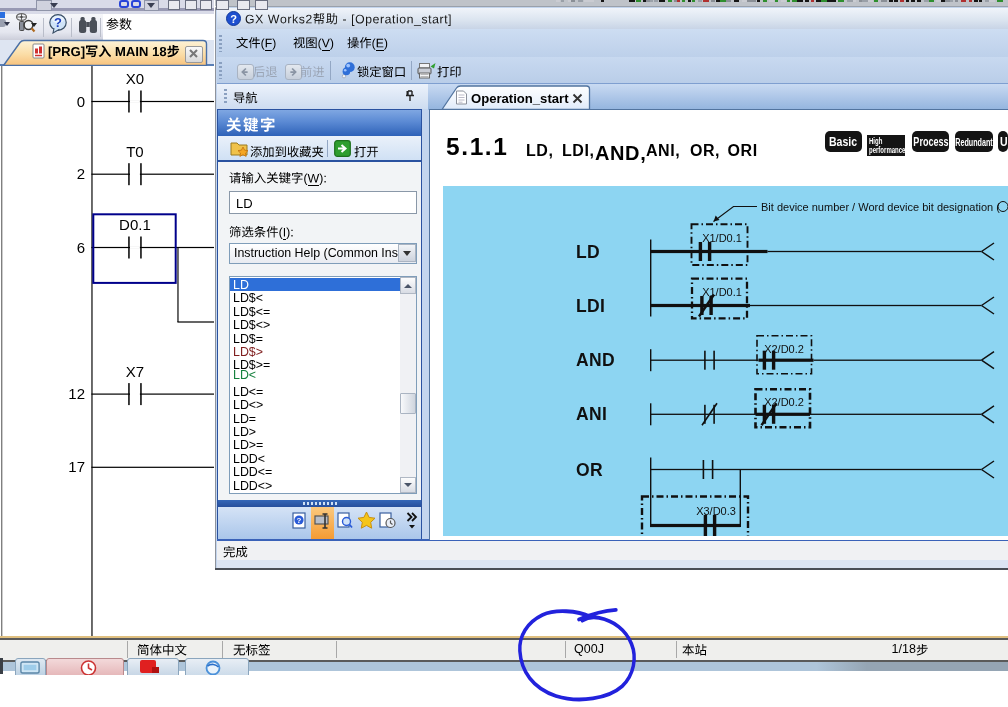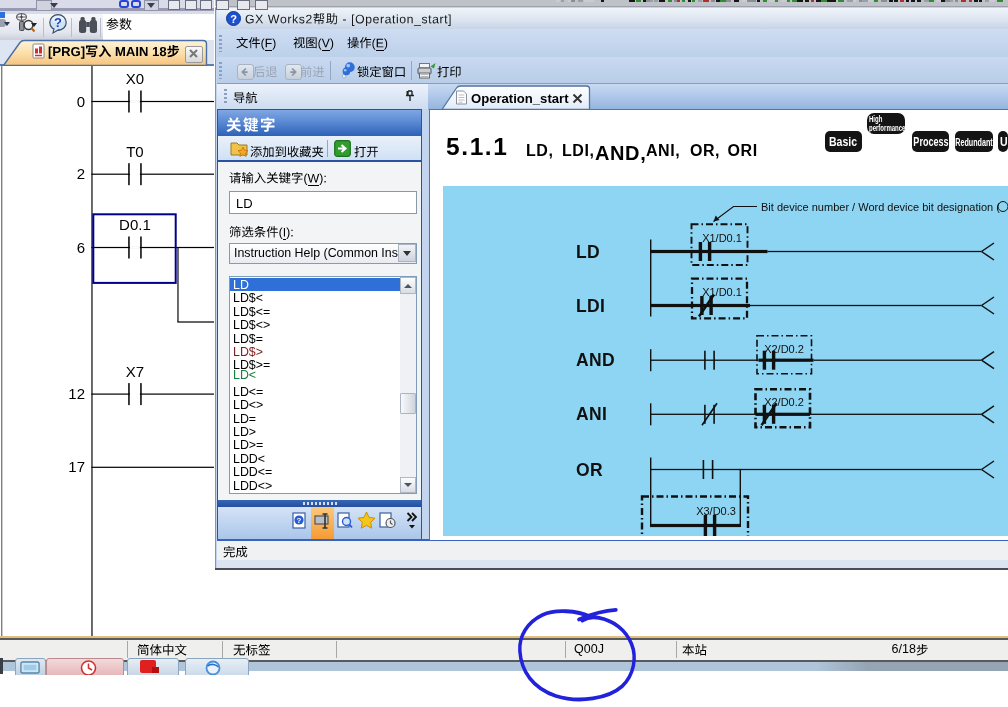--- a/index.html
+++ b/index.html
@@ -128,21 +128,21 @@
     <svg width="38" height="16" viewBox="0 -12.5 38 16" style="position:absolute;overflow:visible">
       <path d="M1.4 -9.7V-8.7H5.6C5.5 -7.9 5.5 -6.9 5.4 -6.0H0.7V-5.1H5.2C4.7 -2.9 3.5 -0.9 0.5 0.2C0.7 0.4 1.0 0.8 1.1 1.0C4.4 -0.3 5.6 -2.6 6.1 -5.1H6.4V-0.8C6.4 0.4 6.7 0.7 8.0 0.7C8.3 0.7 10.1 0.7 10.4 0.7C11.6 0.7 11.9 0.2 12.0 -1.8C11.7 -1.9 11.3 -2.0 11.1 -2.2C11.0 -0.5 10.9 -0.2 10.3 -0.2C9.9 -0.2 8.4 -0.2 8.1 -0.2C7.5 -0.2 7.4 -0.3 7.4 -0.8V-5.1H11.9V-6.0H6.3C6.4 -6.9 6.5 -7.8 6.5 -8.7H11.2V-9.7Z M18.3 -9.6V-8.7H23.8V-9.6ZM22.2 -4.1C22.8 -2.8 23.4 -1.2 23.6 -0.2L24.5 -0.5C24.2 -1.5 23.6 -3.1 23.0 -4.3ZM18.6 -4.3C18.3 -3.0 17.8 -1.6 17.1 -0.7C17.3 -0.6 17.6 -0.4 17.8 -0.2C18.5 -1.2 19.1 -2.6 19.5 -4.1ZM17.8 -6.6V-5.7H20.4V-0.2C20.4 -0.1 20.4 -0.0 20.2 0.0C20.1 0.0 19.5 0.0 18.8 -0.0C18.9 0.3 19.1 0.7 19.1 1.0C20.0 1.0 20.6 0.9 20.9 0.8C21.3 0.6 21.4 0.3 21.4 -0.2V-5.7H24.5V-6.6ZM15.0 -10.5V-7.9H13.1V-7.0H14.8C14.4 -5.4 13.6 -3.6 12.8 -2.7C13.0 -2.5 13.2 -2.1 13.3 -1.8C13.9 -2.6 14.6 -3.9 15.0 -5.3V1.0H16.0V-5.6C16.4 -4.9 16.9 -4.2 17.1 -3.8L17.6 -4.5C17.4 -4.9 16.3 -6.2 16.0 -6.6V-7.0H17.6V-7.9H16.0V-10.5Z M30.3 -3.5C30.8 -2.7 31.2 -1.6 31.4 -0.9L32.2 -1.3C32.0 -1.9 31.5 -3.0 31.1 -3.8ZM27.2 -3.2C27.7 -2.4 28.3 -1.4 28.6 -0.7L29.4 -1.1C29.1 -1.7 28.5 -2.7 27.9 -3.5ZM33.8 -5.0H28.7V-4.2H33.8ZM32.2 -10.6C31.9 -9.7 31.3 -8.8 30.6 -8.2C30.8 -8.1 31.0 -8.0 31.1 -7.9C29.9 -6.4 27.6 -5.2 25.4 -4.6C25.6 -4.4 25.9 -4.1 26.0 -3.9C26.9 -4.2 27.8 -4.6 28.7 -5.0C29.6 -5.6 30.5 -6.2 31.3 -6.8C32.6 -5.6 34.7 -4.5 36.5 -4.0C36.6 -4.2 36.9 -4.6 37.0 -4.8C35.2 -5.2 33.0 -6.3 31.8 -7.3L32.0 -7.6L31.6 -7.9C31.8 -8.1 32.0 -8.3 32.2 -8.6H33.3C33.7 -8.1 34.1 -7.4 34.3 -7.0L35.2 -7.2C35.0 -7.6 34.7 -8.2 34.3 -8.6H36.7V-9.4H32.6C32.8 -9.7 32.9 -10.0 33.1 -10.4ZM27.3 -10.6C26.9 -9.3 26.2 -8.1 25.5 -7.3C25.7 -7.2 26.1 -6.9 26.2 -6.8C26.7 -7.3 27.1 -7.9 27.5 -8.6H28.0C28.3 -8.1 28.6 -7.4 28.7 -7.0L29.6 -7.2C29.5 -7.6 29.2 -8.1 28.9 -8.6H31.0V-9.4H27.8C28.0 -9.7 28.1 -10.0 28.2 -10.3ZM34.5 -3.7C34.0 -2.5 33.2 -1.1 32.5 -0.2H25.8V0.7H36.7V-0.2H33.6C34.2 -1.1 34.8 -2.4 35.3 -3.5Z" fill="#000"></path>
     </svg>
   </div>
 <div class="abs" style="left:574px;top:642px;font-size:12.5px;color:#000;">Q00J</div>
 <div style="position:absolute;left:682.4px;top:641.5px;width:26px;height:16px">
     <svg width="26" height="16" viewBox="0 -12.5 26 16" style="position:absolute;overflow:visible">
       <path d="M5.8 -10.5V-7.9H0.8V-6.9H4.6C3.7 -4.8 2.1 -2.8 0.5 -1.8C0.7 -1.6 1.0 -1.2 1.2 -1.0C3.0 -2.2 4.6 -4.5 5.6 -6.9H5.8V-2.3H2.8V-1.3H5.8V1.0H6.7V-1.3H9.7V-2.3H6.7V-6.9H6.9C7.9 -4.5 9.5 -2.2 11.3 -1.0C11.5 -1.3 11.8 -1.6 12.1 -1.8C10.3 -2.8 8.8 -4.8 7.9 -6.9H11.7V-7.9H6.7V-10.5Z M13.2 -8.2V-7.3H18.1V-8.2ZM13.7 -6.6C14.0 -5.2 14.3 -3.3 14.3 -2.1L15.1 -2.2C15.0 -3.5 14.8 -5.3 14.5 -6.7ZM14.7 -10.2C15.0 -9.6 15.4 -8.8 15.5 -8.3L16.4 -8.6C16.2 -9.1 15.9 -9.9 15.5 -10.4ZM16.6 -6.9C16.5 -5.3 16.1 -3.1 15.8 -1.8C14.8 -1.6 13.8 -1.3 13.1 -1.2L13.3 -0.2C14.6 -0.6 16.4 -1.0 18.0 -1.5L17.9 -2.3L16.6 -2.0C16.9 -3.3 17.3 -5.2 17.5 -6.7ZM18.3 -4.5V1.0H19.2V0.4H23.0V0.9H24.0V-4.5H21.3V-7.0H24.5V-7.9H21.3V-10.5H20.4V-4.5ZM19.2 -0.5V-3.6H23.0V-0.5Z" fill="#000"></path>
     </svg>
   </div>
-<div class="abs" style="left:891.5px;top:642px;font-size:12.5px;color:#000;">6/18</div>
+<div class="abs" style="left:891.5px;top:642px;font-size:12.5px;color:#000;">1/18</div>
 <div class="abs" style="left:0;top:659.7px;width:1008px;height:2.3px;background:#5a5a5a;"></div>
 <div class="abs" style="left:0;top:662px;width:1008px;height:8.5px;background:linear-gradient(90deg,#aec5da 0,#aec5da 81%,#95a5b4 86%,#95a5b4 100%);"></div>
 <div class="abs" style="left:0;top:670.5px;width:1008px;height:37px;background:#fff;"></div>
 <div class="abs" style="left:0;top:658px;width:250px;height:16.5px;overflow:hidden;">
     <div class="abs" style="left:15px;top:0;width:29px;height:18px;background:linear-gradient(#dfe9f2,#b9cfe2);border:1px solid #8aa5bd;border-radius:3px;"></div>
     <svg class="abs" style="left:20px;top:3px" width="20" height="13" viewBox="0 0 22 14">
       <rect x="1" y="1" width="20" height="12" rx="2" fill="#cfe6f5" stroke="#5b87a8" stroke-width="1.5"></rect>
       <rect x="4" y="4" width="14" height="6" fill="#9ecdea"></rect>
     </svg>
     <div class="abs" style="left:46px;top:0;width:76px;height:18px;background:linear-gradient(#f3d9da,#e4b4b6);border:1px solid #b98a8d;border-radius:3px;"></div>
@@ -469,21 +469,21 @@
 <div class="abs" style="left:446px;top:133px;font-size:24.5px;font-weight:bold;letter-spacing:1.6px;">5.1.1</div>
 <div class="abs" style="left:526px;top:142px;font-size:16px;font-weight:bold;letter-spacing:0.6px;">LD,</div>
 <div class="abs" style="left:562px;top:142px;font-size:16px;font-weight:bold;letter-spacing:0.6px;">LDI,</div>
 <div class="abs" style="left:595px;top:142px;font-size:20px;font-weight:bold;letter-spacing:0.6px;">AND,</div>
 <div class="abs" style="left:645.9px;top:142px;font-size:16px;font-weight:bold;letter-spacing:0.6px;">ANI,</div>
 <div class="abs" style="left:689.9px;top:142px;font-size:16px;font-weight:bold;letter-spacing:0.6px;">OR,</div>
 <div class="abs" style="left:727.5px;top:142px;font-size:16px;font-weight:bold;letter-spacing:0.6px;">ORI</div>
 <div class="abs" style="left:824.7px;top:131px;width:37.3px;height:20.6px;background:#141414;border-radius:5px;color:#fff;overflow:hidden;">
     <div style="position:absolute;left:50%;top:3.4px;font-size:13.2px;font-weight:bold;transform:translateX(-50%) scaleX(0.8);">Basic</div>
   </div>
-<div class="abs" style="left:867px;top:113px;width:38.3px;height:20.6px;background:#141414;border-radius:7px;color:#fff;overflow:hidden;">
+<div class="abs" style="left:867px;top:135px;width:38.3px;height:20.6px;background:#141414;border-radius:0;color:#fff;overflow:hidden;">
     <div style="position:absolute;left:1.5px;top:1.8px;font-size:8.6px;font-weight:bold;line-height:8.8px;transform:scaleX(0.7);transform-origin:0 0;white-space:nowrap;">High<br>performance</div>
   </div>
 <div class="abs" style="left:911.8px;top:131px;width:37.7px;height:20.6px;background:#141414;border-radius:5px;color:#fff;overflow:hidden;">
     <div style="position:absolute;left:50%;top:4px;font-size:12.6px;font-weight:bold;transform:translateX(-50%) scaleX(0.72);">Process</div>
   </div>
 <div class="abs" style="left:955.4px;top:131px;width:37.3px;height:20.6px;background:#141414;border-radius:5px;color:#fff;overflow:hidden;">
     <div style="position:absolute;left:50%;top:5px;font-size:11.4px;font-weight:bold;transform:translateX(-50%) scaleX(0.63);">Redundant</div>
   </div>
 <div class="abs" style="left:997.6px;top:131px;width:10.4px;height:20.6px;background:#141414;border-radius:5px;color:#fff;overflow:hidden;">
     <div style="position:absolute;left:2px;top:3.4px;font-size:13.2px;font-weight:bold;transform:scaleX(0.8);transform-origin:0 0;">Un</div>

